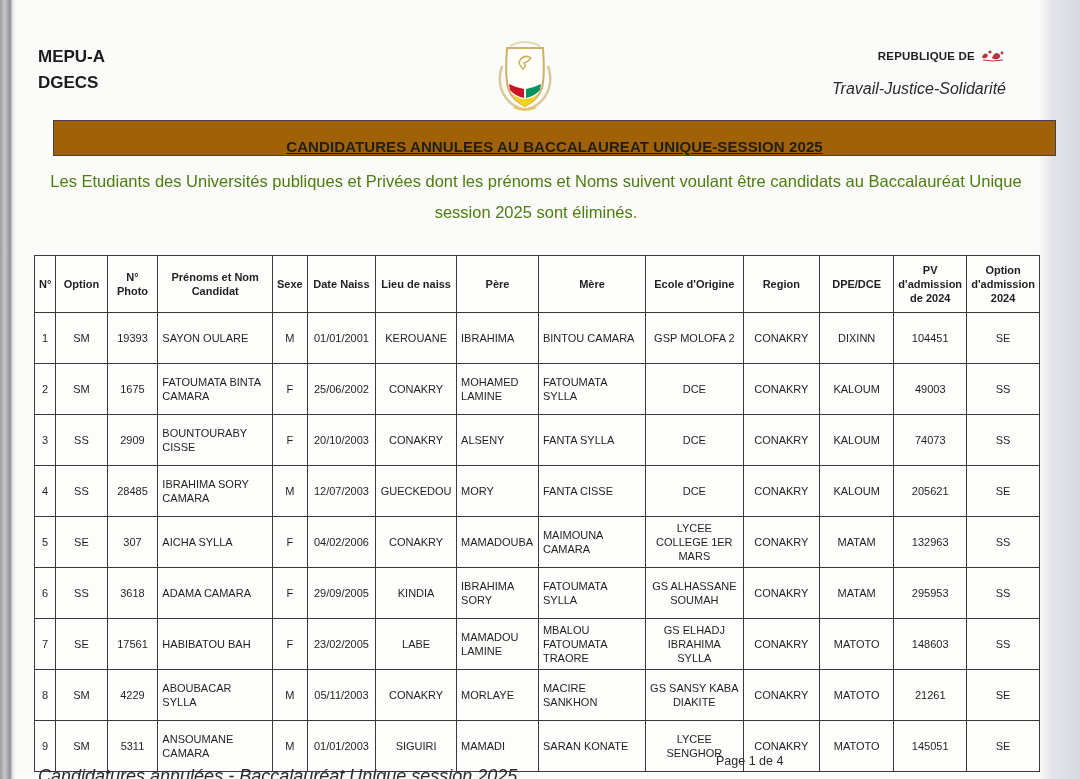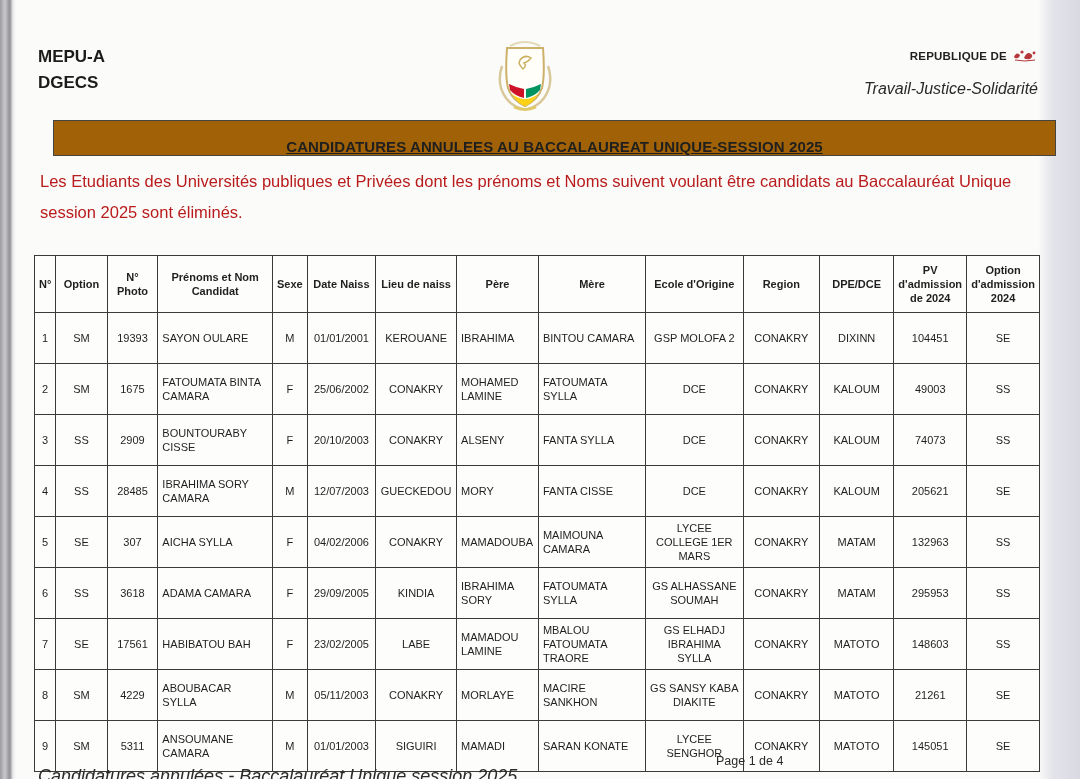--- a/index.html
+++ b/index.html
@@ -15,36 +15,36 @@
     background:linear-gradient(90deg,#9a9aa0 0%,#c9c9cd 30%,#8f8f95 62%,#e8e8ea 80%,#fbfbfa 100%);
   }
   .right-band{
     position:absolute;right:0;top:0;width:42px;height:779px;
     background:linear-gradient(90deg,#fbfbfa 0%,#e3e3ea 35%,#d9d9e2 100%);
   }
   .page{position:absolute;left:16px;top:0;width:1024px;height:779px;}
 
   
   .hdr-left{position:absolute;left:22px;top:44px;font-size:17px;font-weight:bold;line-height:1.55;color:#1b1b1b;}
-  .hdr-right{position:absolute;right:2px;top:48px;text-align:center;}
+  .hdr-right{position:absolute;right:34px;top:48px;text-align:center;}
   .hdr-right .rep{font-size:11.5px;font-weight:bold;letter-spacing:.2px;display:flex;align-items:center;gap:5px;justify-content:flex-end;}
   .hdr-right .motto{font-size:16px;font-style:italic;margin-top:16px;color:#2a2a2a;}
   .emblem{position:absolute;left:474px;top:36px;width:70px;height:78px;}
 
   
   .title-box{
     position:absolute;left:37px;top:120px;width:1001px;height:34px;
     border:1.5px solid #444;background:#a16207;
     display:flex;align-items:flex-end;justify-content:center;
   }
   .title-box span{font-size:15px;font-weight:bold;text-decoration:underline;letter-spacing:.1px;}
 
   .intro{
     position:absolute;left:24px;top:166px;width:992px;
-    font-size:16.5px;line-height:1.85;color:#b91c1c;
+    font-size:16.5px;line-height:1.85;color:#4d7c0f;text-align:center;
   }
   .cesont{
     position:absolute;left:0;top:229px;width:1024px;text-align:center;
     font-size:15px;font-weight:bold;text-decoration:underline;
   }
 
   
   .tbl-wrap{position:absolute;left:18px;top:255px;}
   table{border-collapse:collapse;table-layout:fixed;background:#fdfdfc;}
   th,td{

